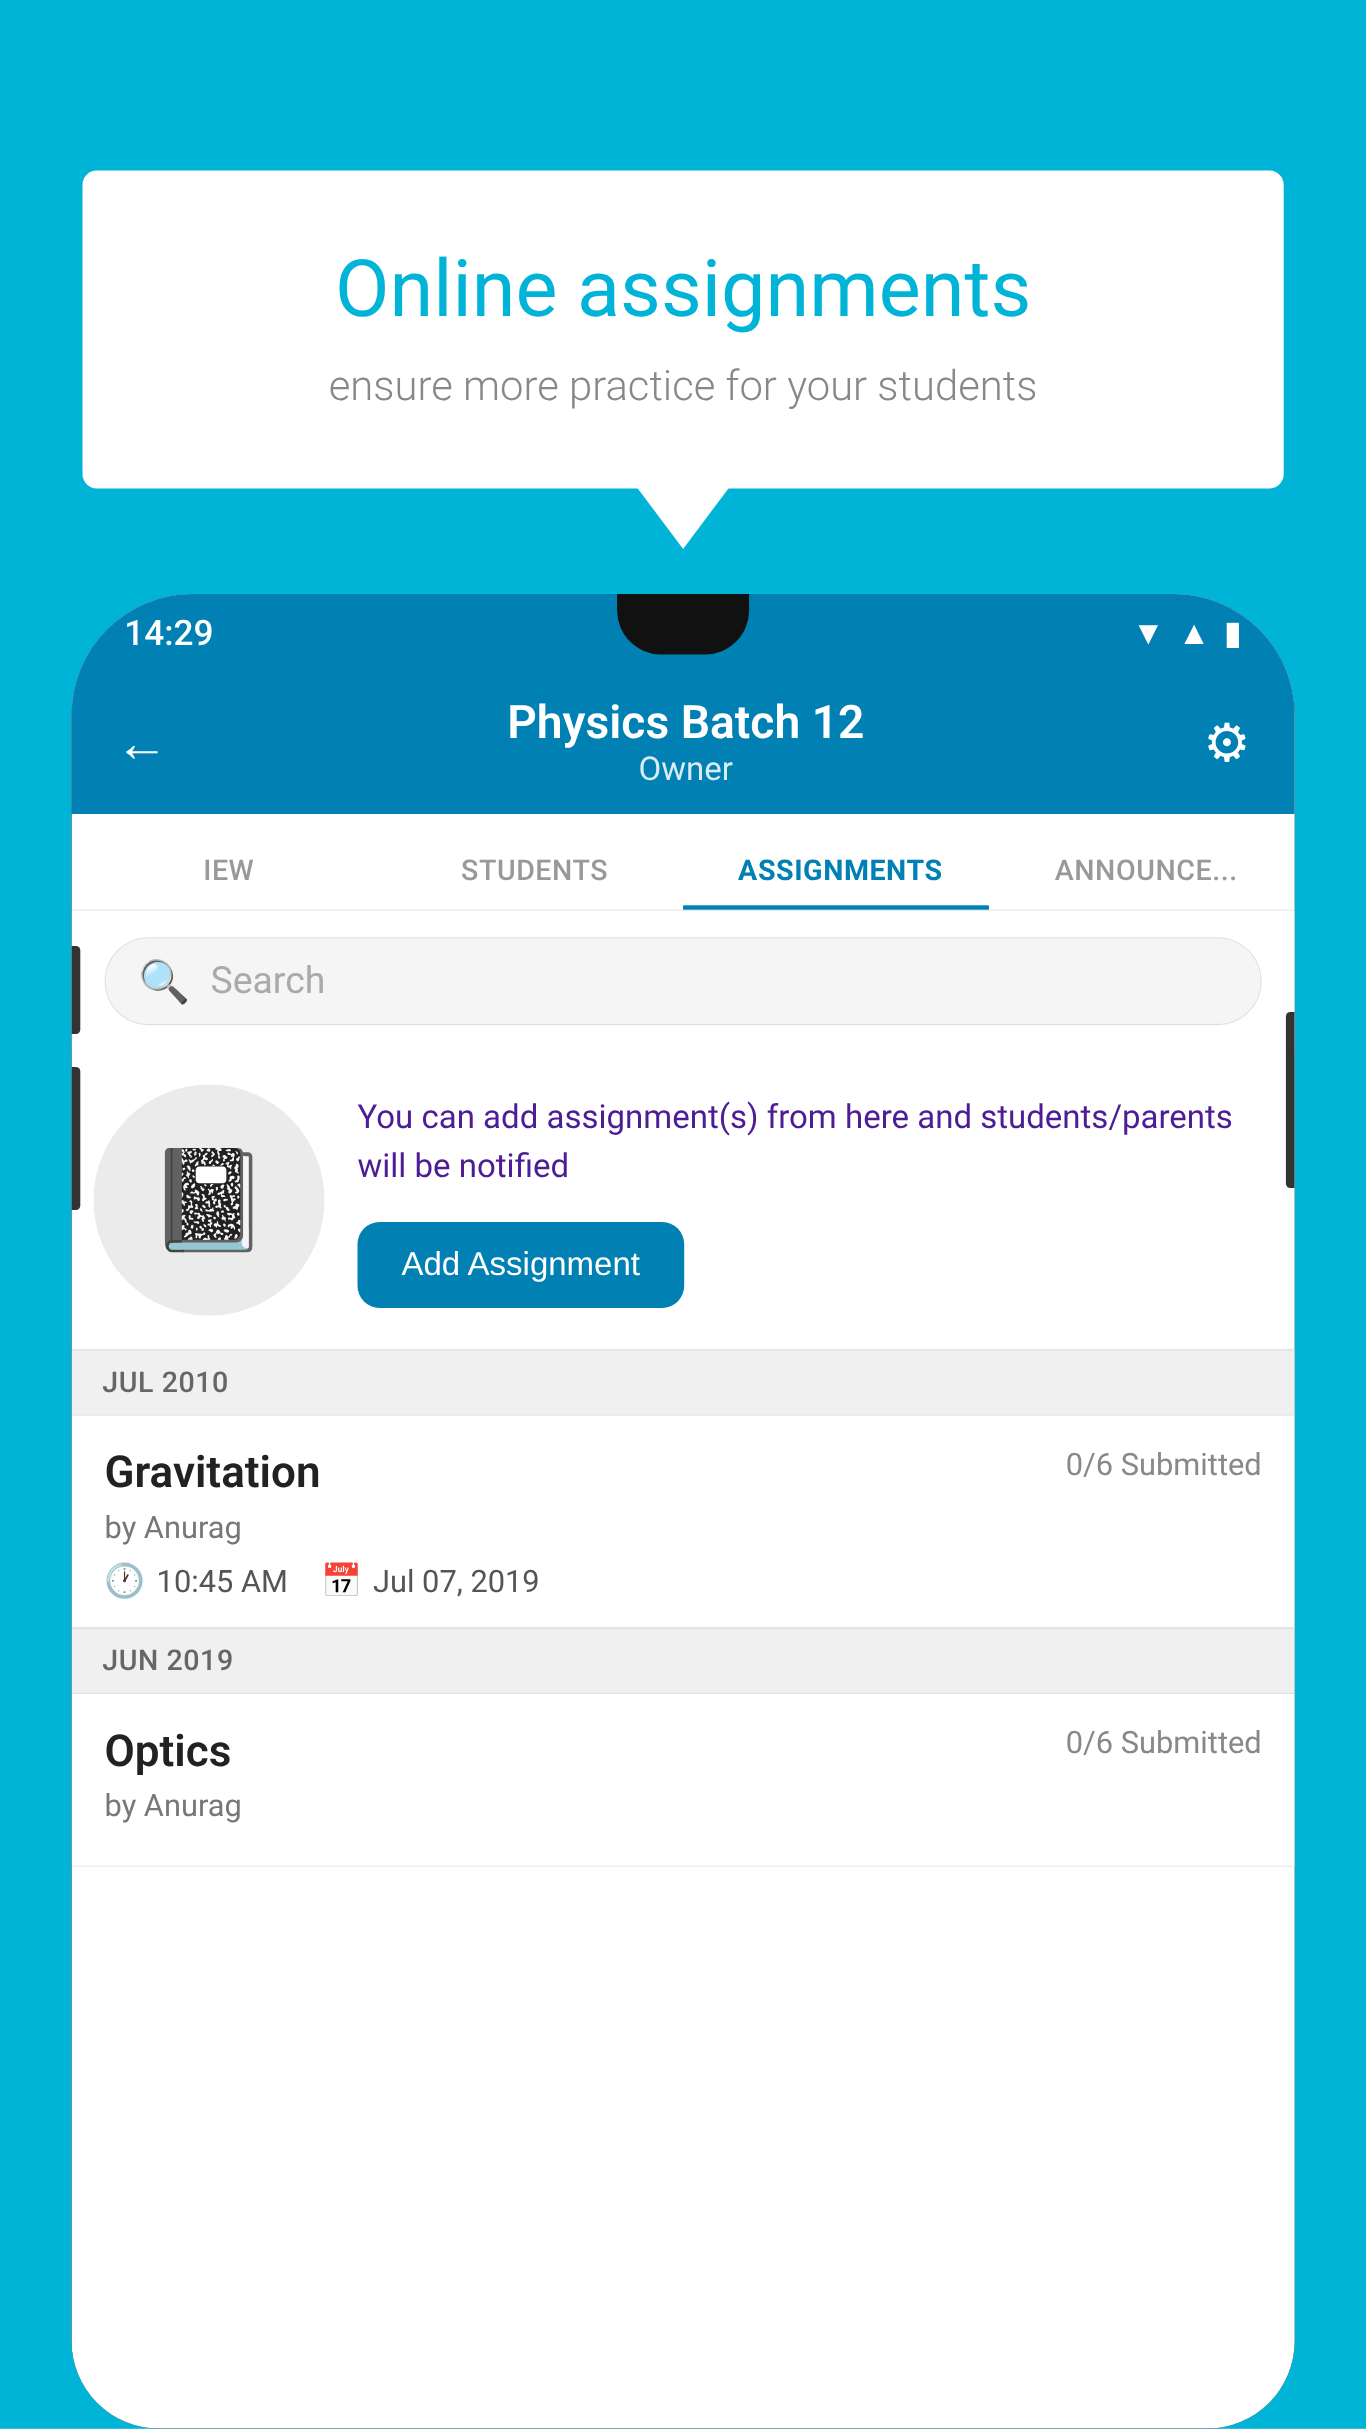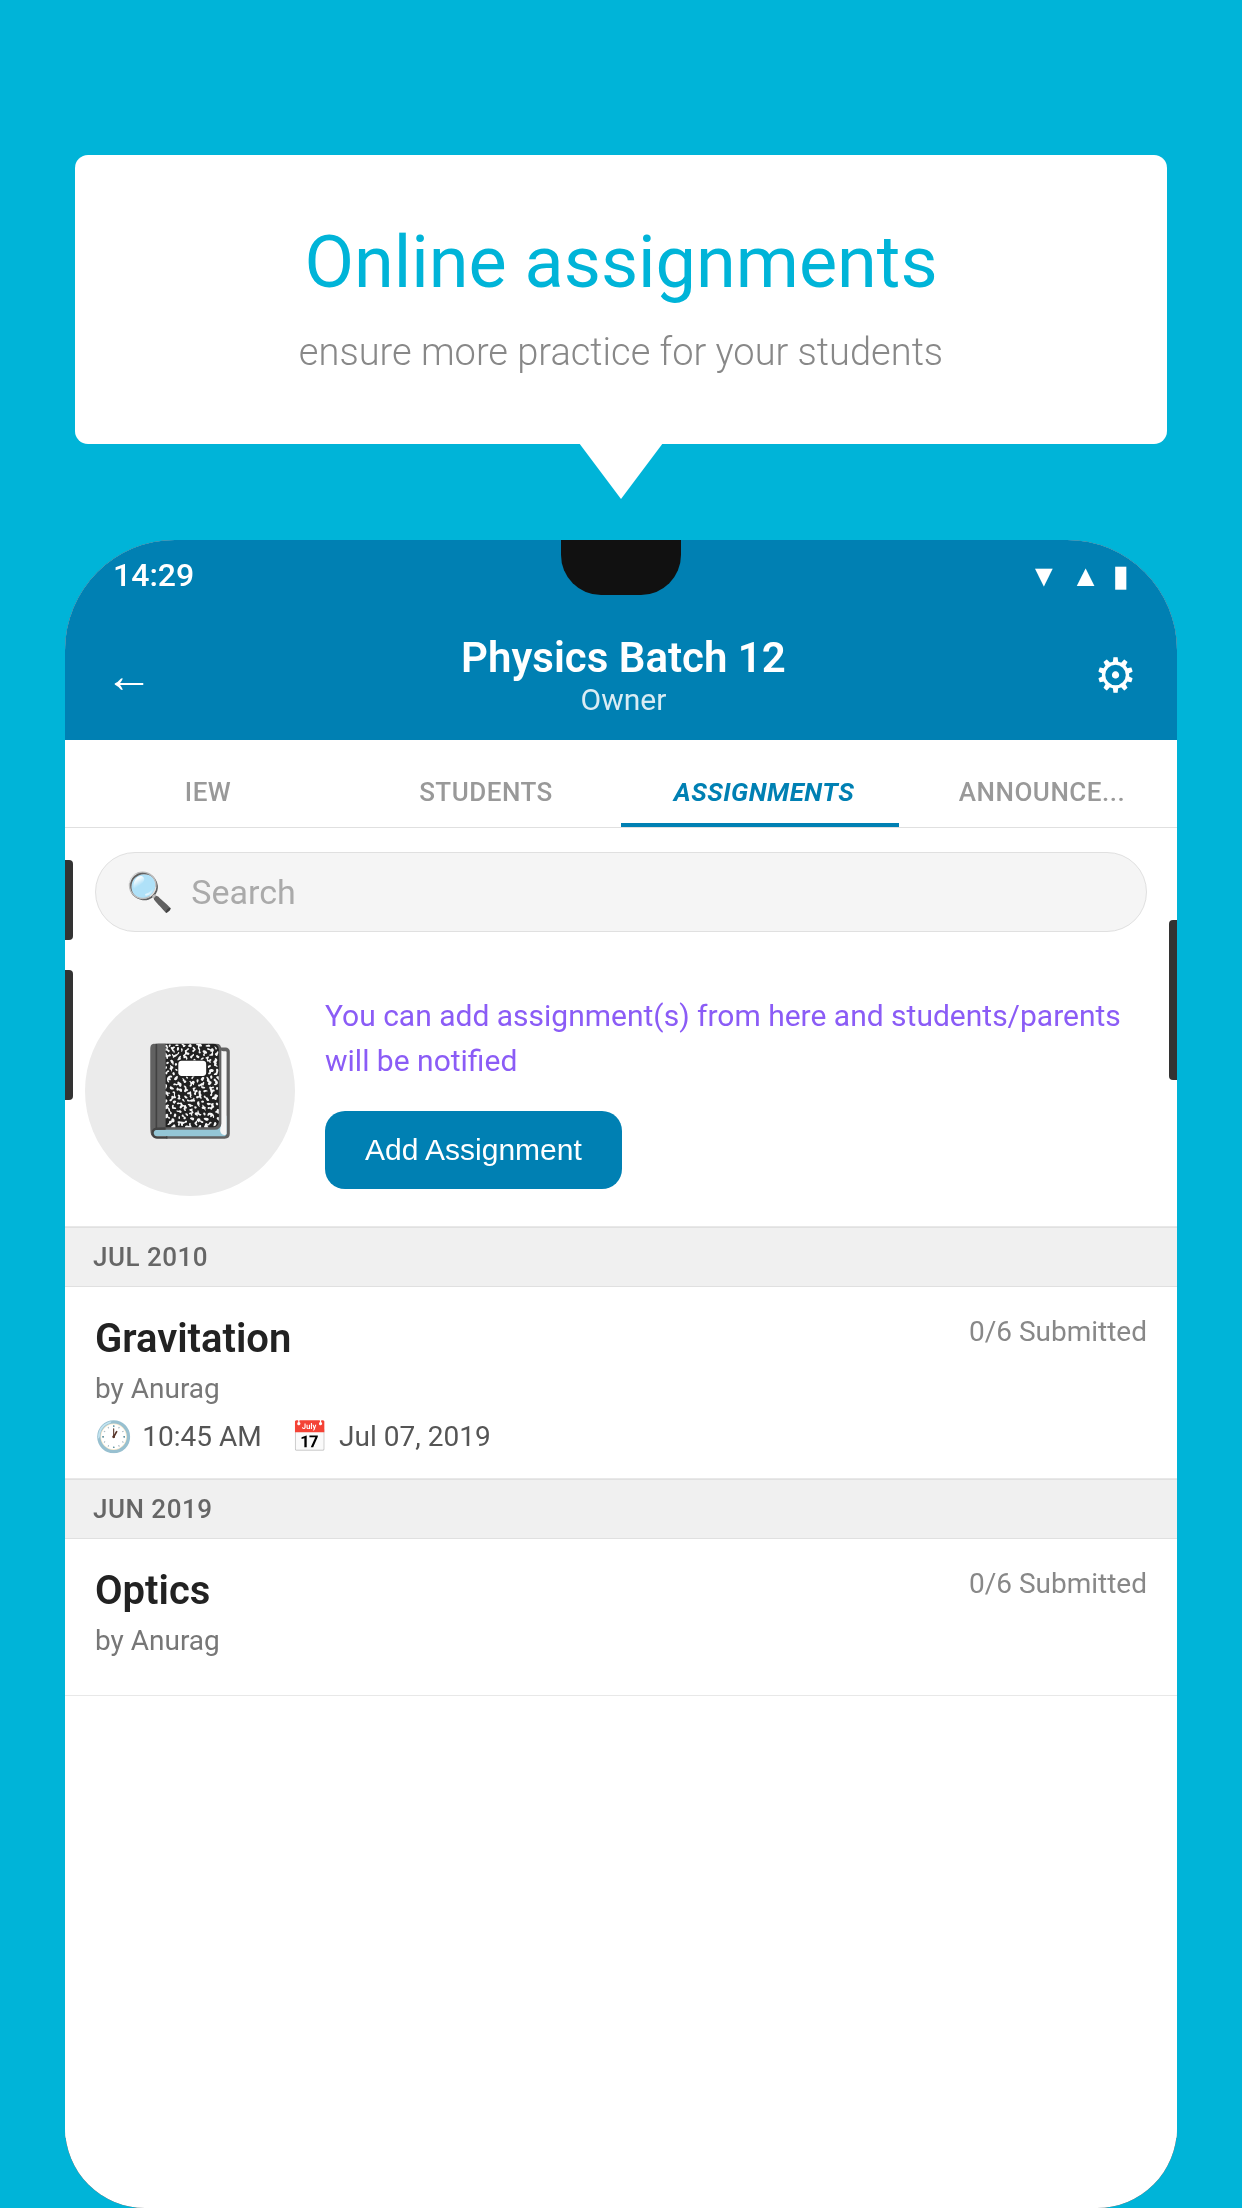--- a/index.html
+++ b/index.html
@@ -166,21 +166,20 @@
       border-bottom: 4px solid transparent;
       white-space: nowrap;
       overflow: hidden;
       text-overflow: clip;
     }
 
     .tab-item.active {
       color: #0080b3;
       border-bottom: 4px solid #0080b3;
       font-weight: 700;
-      font-style: italic;
     }
 
     
     .content-area {
       background: white;
       height: calc(100% - 358px);
       overflow: hidden;
     }
 
     
@@ -233,21 +232,21 @@
     .notebook-icon {
       font-size: 90px;
     }
 
     .add-section-right {
       flex: 1;
     }
 
     .add-description {
       font-size: 30px;
-      color: #8b5cf6;
+      color: #4c1d95;
       line-height: 1.5;
       margin-bottom: 28px;
     }
 
     .add-assignment-btn {
       background: #0080b3;
       color: white;
       border: none;
       border-radius: 20px;
       padding: 22px 40px;

